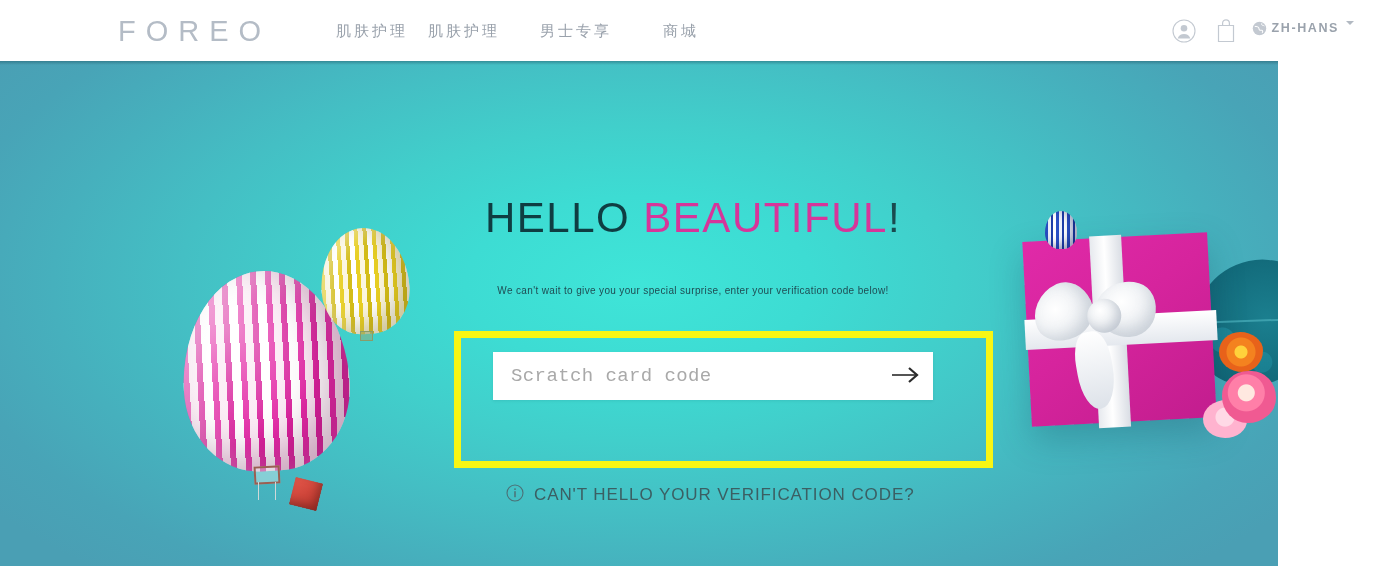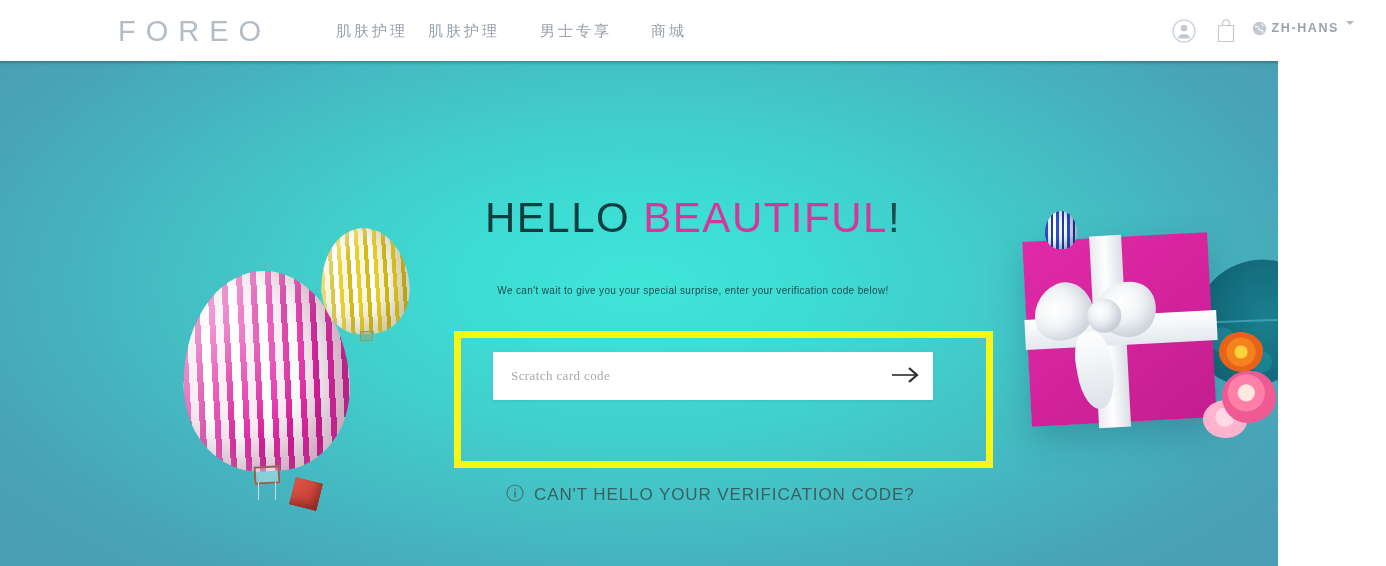--- a/index.html
+++ b/index.html
@@ -40,21 +40,21 @@
     font-size: 15px;
     color: #9aa2ac;
     letter-spacing: 3px;
     padding: 0 34px 0 0;
     white-space: nowrap;
     cursor: pointer;
   }
   .nav-item:nth-child(1) { padding-right: 20px; }
   .nav-item:nth-child(2) { padding-right: 40px; }
   .nav-item:nth-child(3) { padding-right: 39px; }
-  .nav-item:last-child { padding-right: 0; }
+  .nav-item:last-child { padding-right: 0; margin-left: 12px; }
 
   .header-right {
     position: absolute; right: 32px; top: 50%;
     transform: translateY(-50%);
     display: flex; align-items: center;
     gap: 0px;
   }
   .hr-icon { display: flex; align-items: center; justify-content: center; cursor: pointer; }
   .icon-account { width: 40px; height: 30px; }
   .icon-bag { width: 44px; height: 30px; }
@@ -294,22 +294,22 @@
     background: #ffffff;
     display: flex; align-items: center;
     z-index: 25;
     box-shadow: 0 1px 3px rgba(0,60,70,0.10);
   }
   .code-input {
     flex: 1;
     border: none; outline: none;
     height: 100%;
     padding: 0 18px;
-    font-size: 13px;
-    font-family: Liberation Serif, serif;
+    font-size: 19px;
+    font-family: Liberation Mono, monospace;
     color: #4a4a4a;
     background: transparent;
     letter-spacing: 0.4px;
   }
   .code-input::placeholder { color: #a9a9a9; }
   .submit-btn {
     width: 54px; height: 100%;
     border: none; background: transparent;
     display: flex; align-items: center; justify-content: center;
     cursor: pointer;

